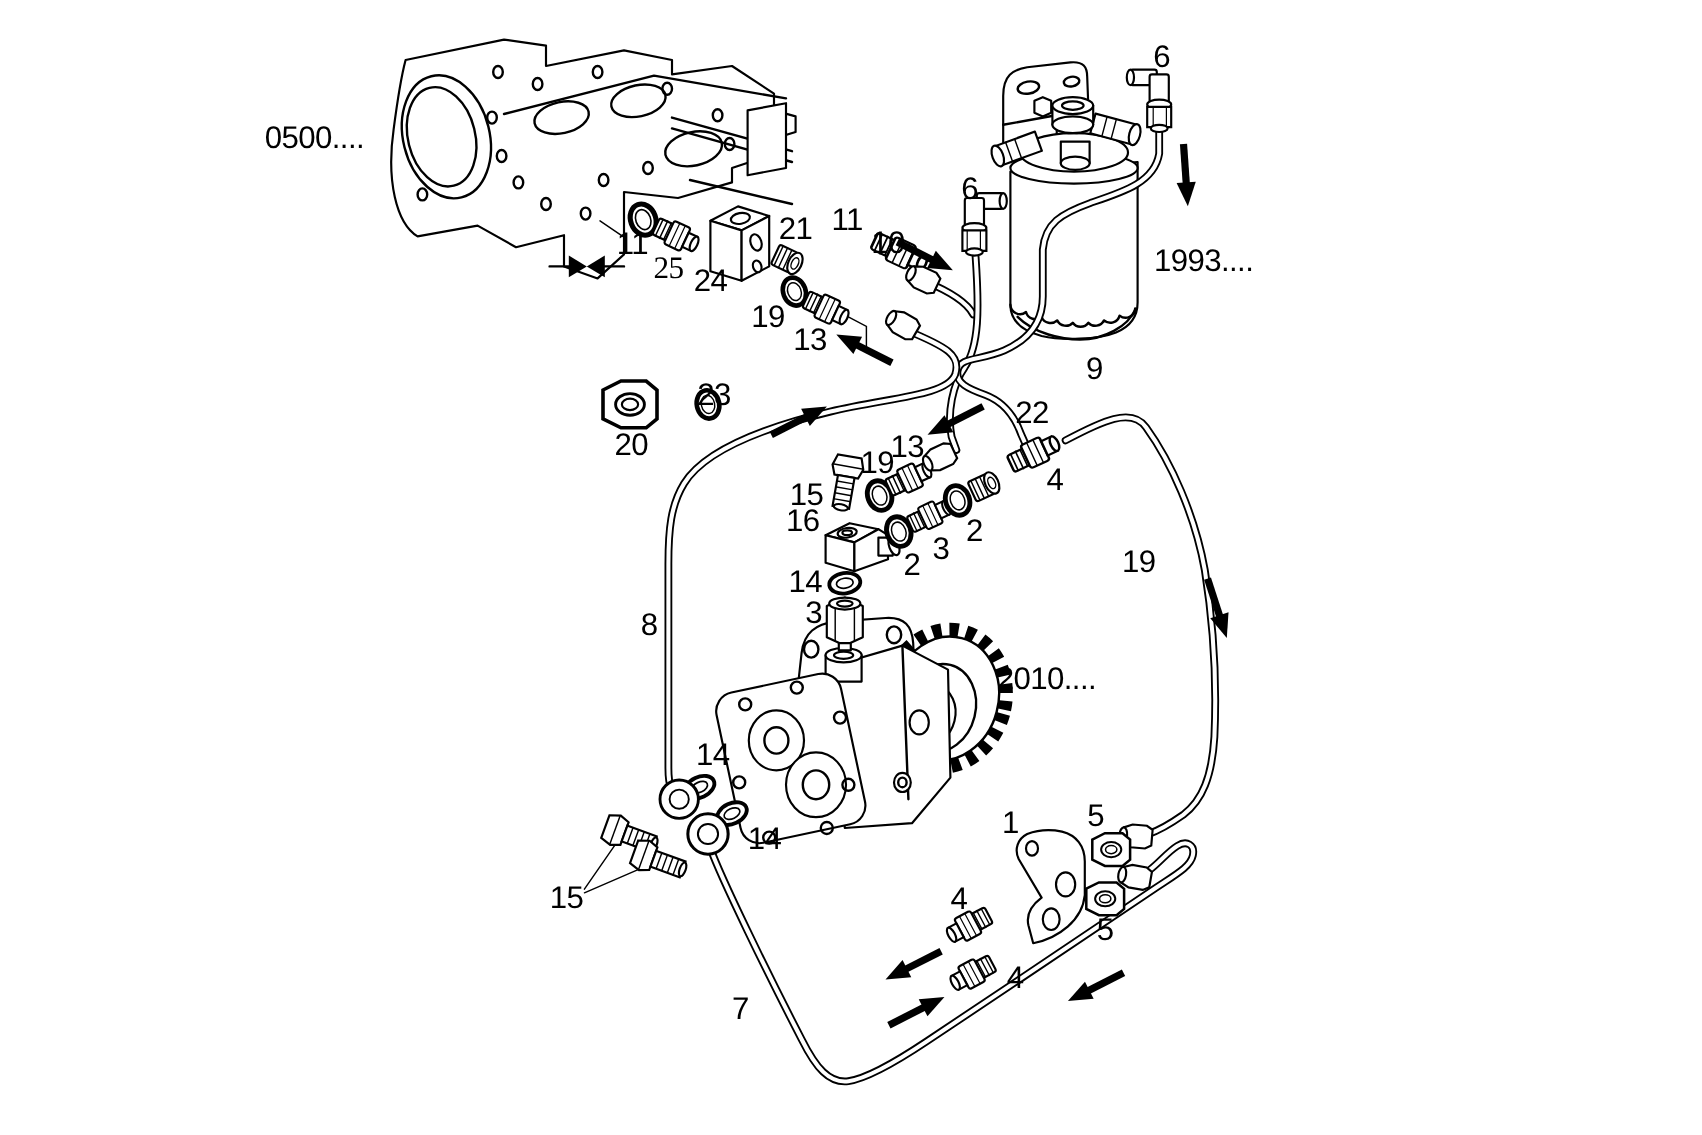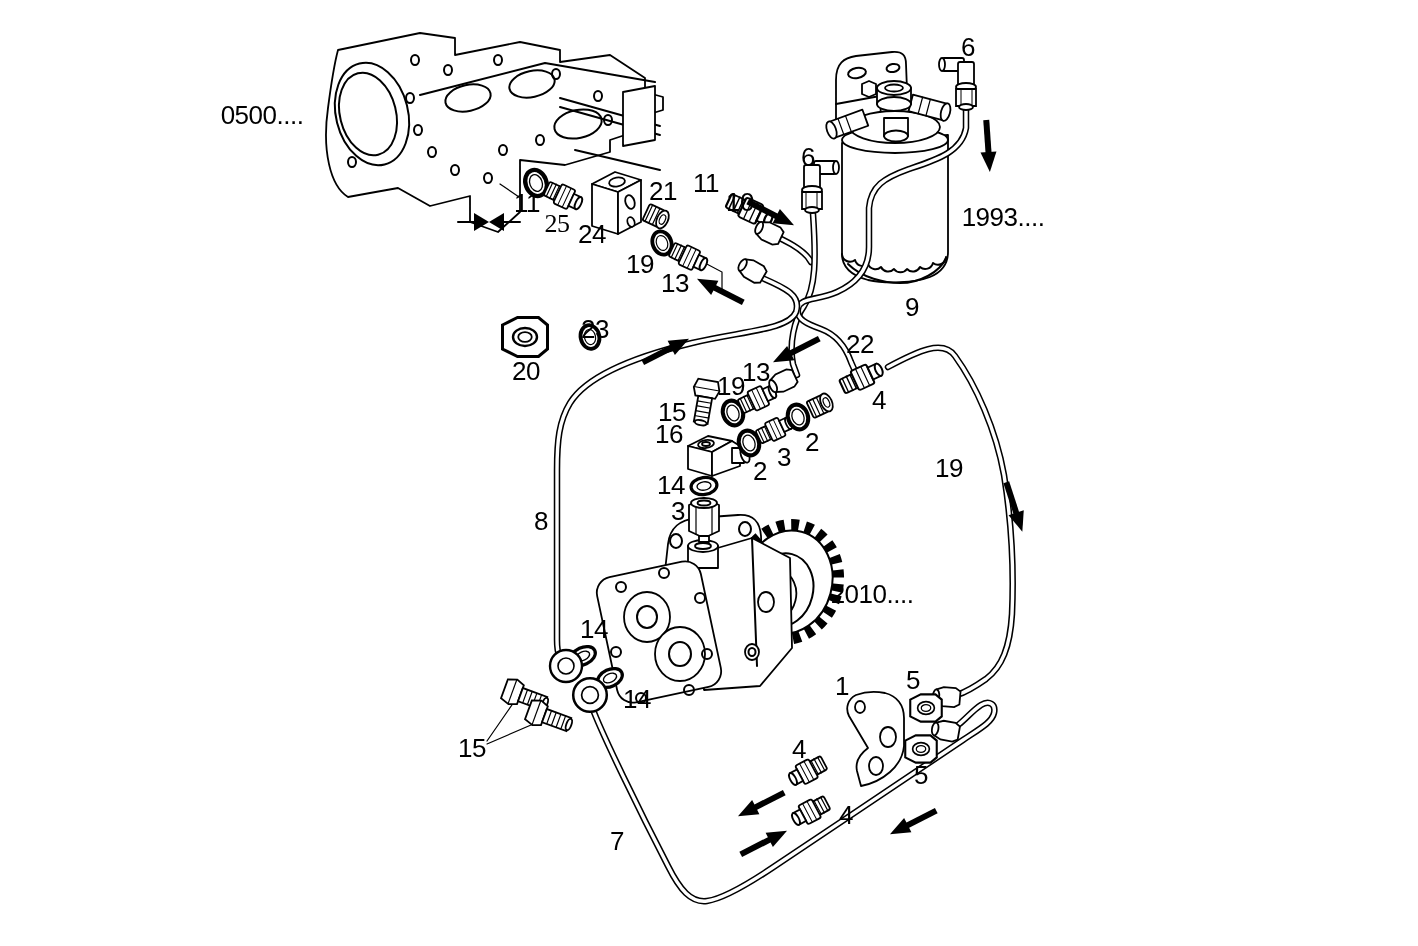--- a/index.html
+++ b/index.html
@@ -391,21 +391,21 @@
       <div class="plabel" style="left: 472px; top: 748px;">15</div>
       <div class="plabel" style="left: 617px; top: 841px;">7</div>
       <div class="plabel" style="left: 842px; top: 686px;">1</div>
       <div class="plabel" style="left: 913px; top: 680px;">5</div>
       <div class="plabel" style="left: 921px; top: 775px;">5</div>
       <div class="plabel" style="left: 799px; top: 749px;">4</div>
       <div class="plabel" style="left: 846px; top: 815px;">4</div>
       <div class="plabel" style="left: 949px; top: 468px;">19</div>
       <div class="plabel ref" style="left: 262px; top: 115px;">0500....</div>
       <div class="plabel ref" style="left: 1003px; top: 217px;">1993....</div>
-      <div class="plabel ref" style="left: 872px; top: 566px; margin-top: 28px;">2010....</div>
+      <div class="plabel ref" style="left: 872px; top: 566px;">2010....</div>
       <div class="arrow" style="left: 743px; top: 205px; transform: rotate(27deg);">
         <span class="shaft"></span>
         <span class="head"></span>
       </div>
       <div class="arrow" style="left: 694px; top: 283px; transform: rotate(207deg);">
         <span class="shaft"></span>
         <span class="head"></span>
       </div>
       <div class="arrow" style="left: 961px; top: 137px; transform: rotate(86deg);">
         <span class="shaft"></span>

